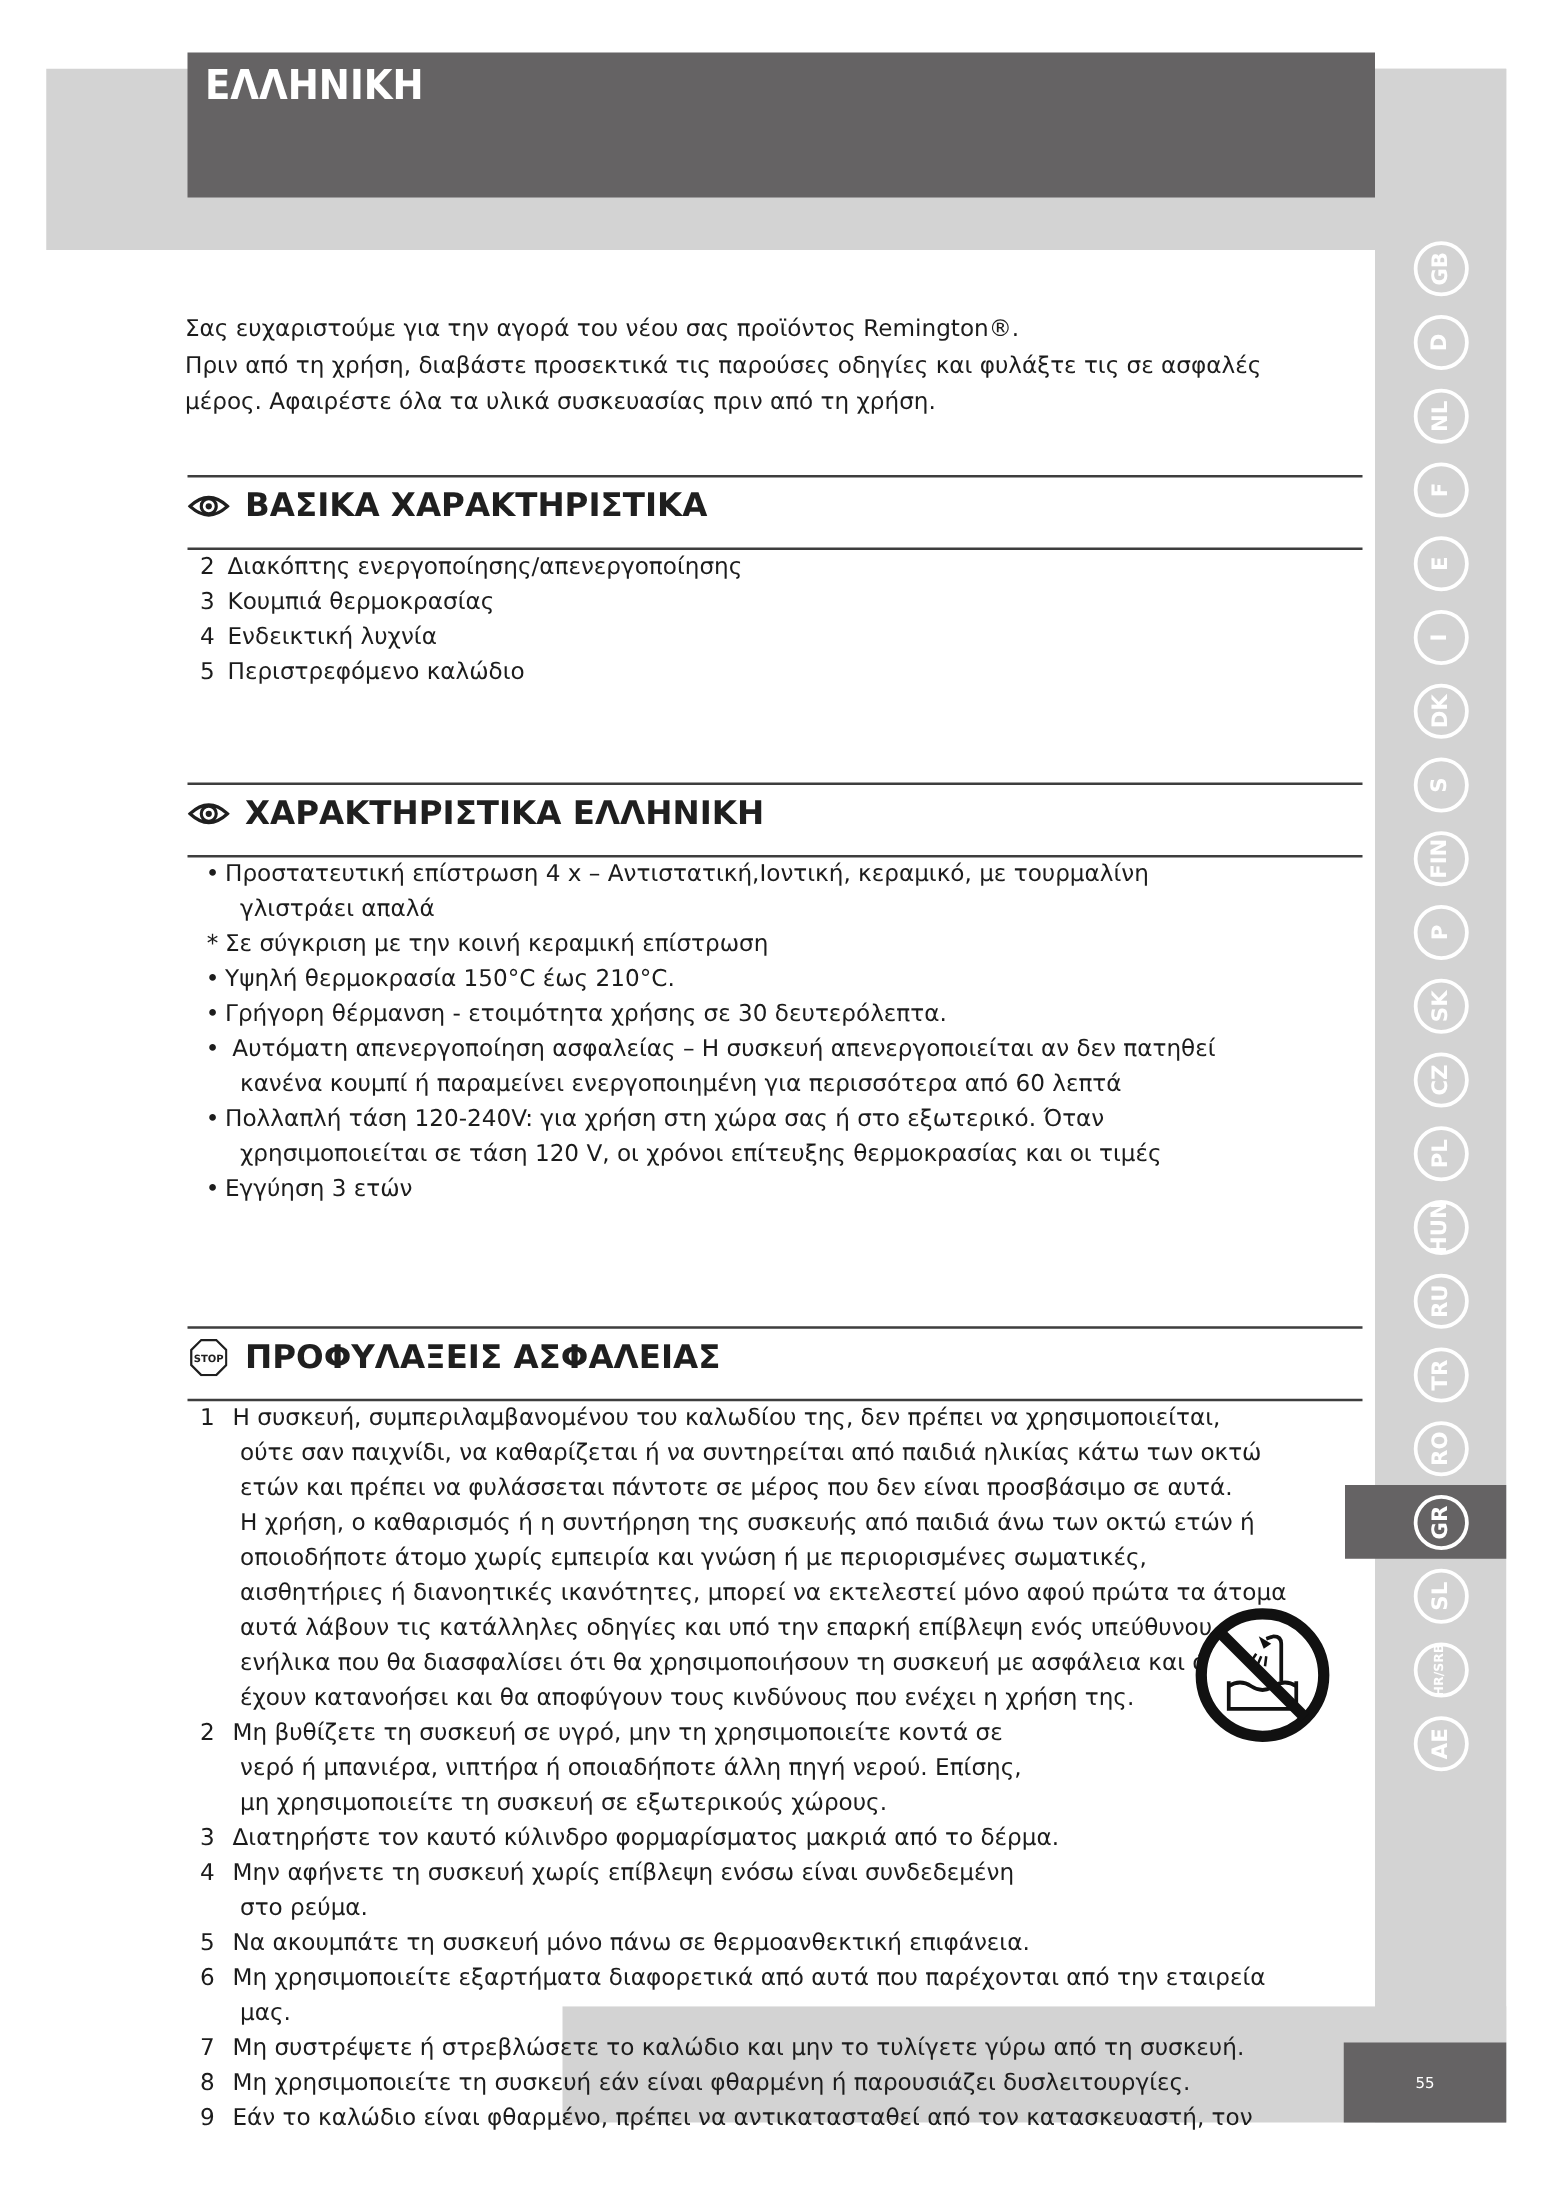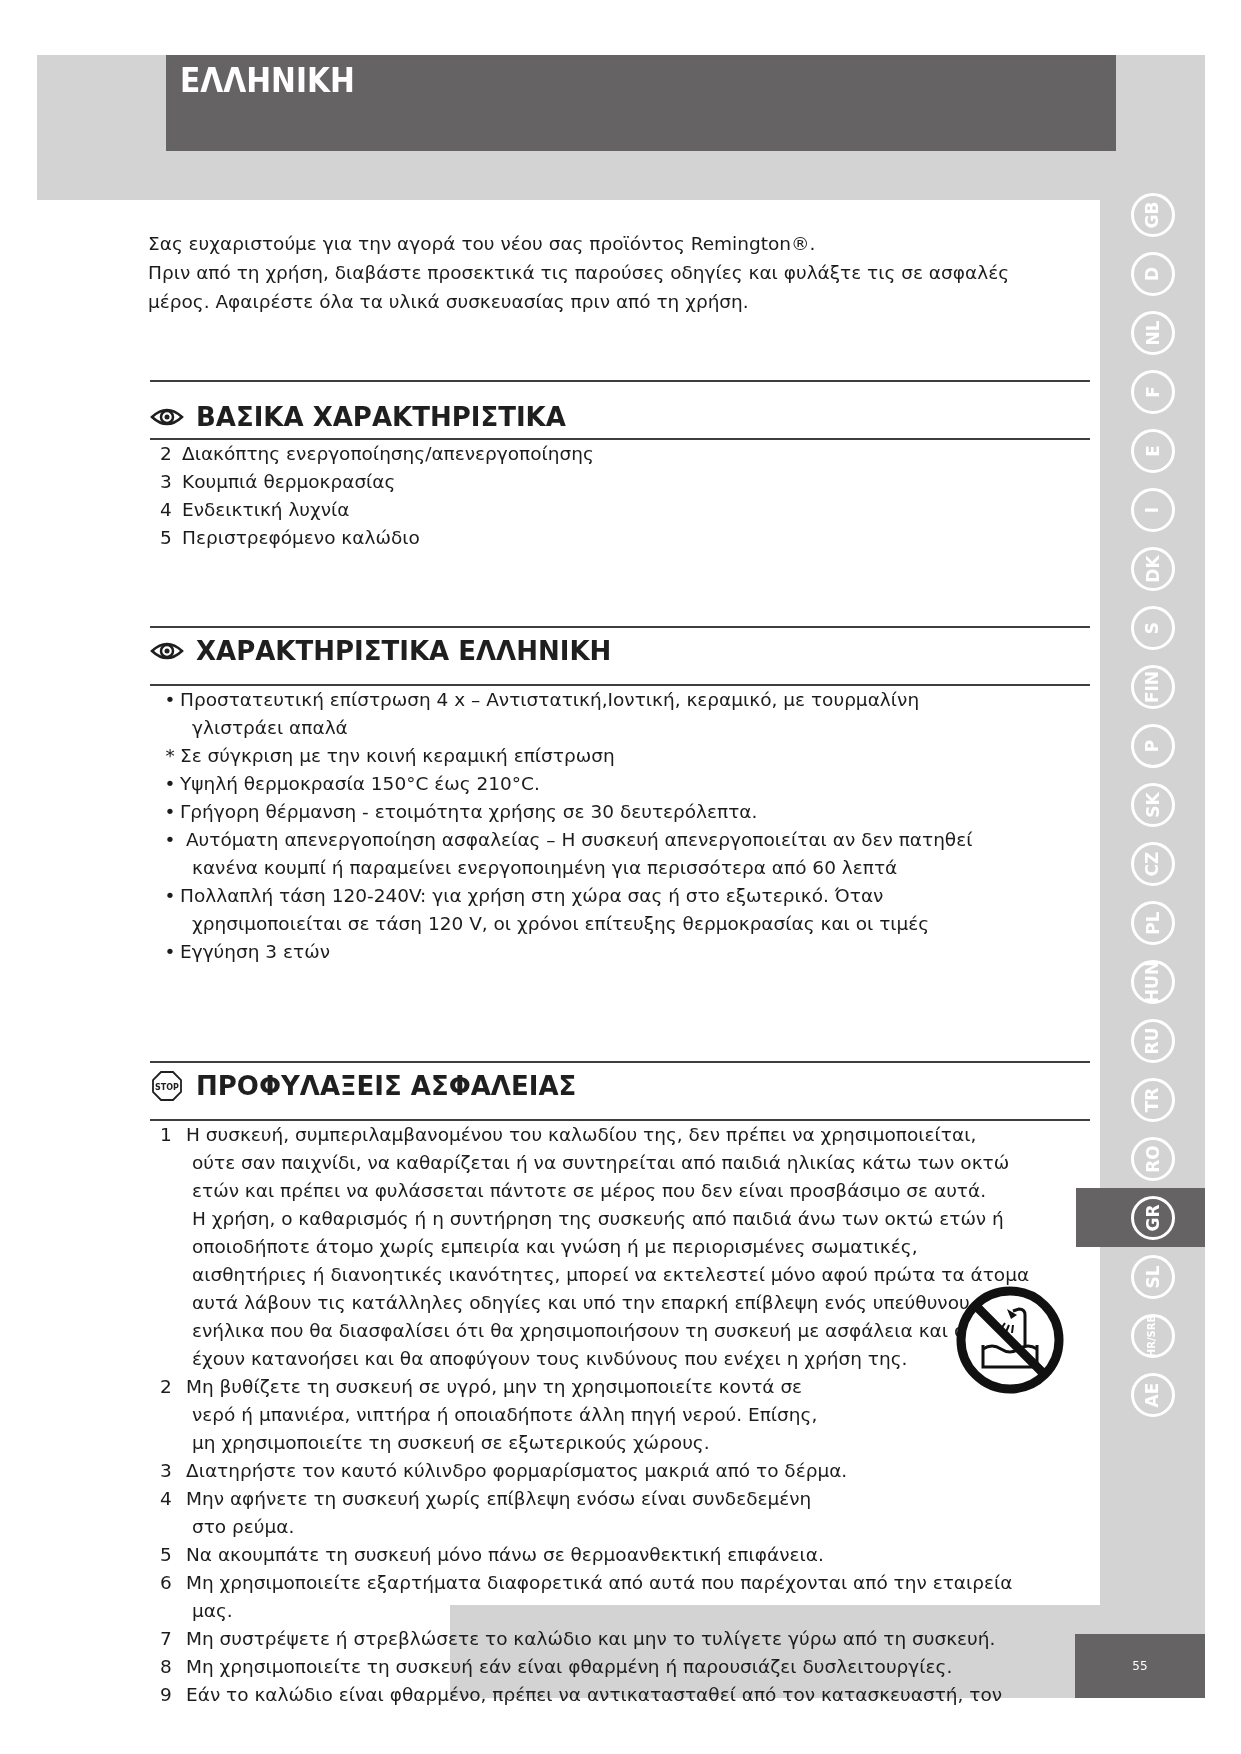--- a/index.html
+++ b/index.html
@@ -1,25 +1,25 @@
 <!DOCTYPE html>
 <html><head>
 <meta charset="utf-8">
 <style>
   html, body { margin:0; padding:0; background:#ffffff; }
   body { width:1241px; height:1754px; position:relative; overflow:hidden;
          font-family:"DejaVu Sans", "Liberation Sans", sans-serif; color:#1c1c1c; }
   .gray-band { position:absolute; left:37px; top:55px; width:1168px; height:145px; background:#d3d3d3; }
   .side-band { position:absolute; left:1100px; top:55px; width:105px; height:1643px; background:#d3d3d3; }
   .bottom-band { position:absolute; left:450px; top:1605px; width:755px; height:93px; background:#d3d3d3; }
-  .header-box { position:absolute; left:150px; top:55px; width:950px; height:96px; background:#656364;margin-left:16px; }
+  .header-box { position:absolute; left:150px; top:42px; width:950px; height:116px; background:#656364; }
   .header-title { position:absolute; left:14px; top:6px; color:#ffffff; font-size:33px; font-weight:bold;
                   letter-spacing:0px; font-family:"DejaVu Sans Condensed","DejaVu Sans",sans-serif; }
   .content { position:absolute; left:37px; top:200px; width:1063px; height:1405px; background:#ffffff; }
-  .text { position:absolute; left:148px; font-size:18.5px; line-height:28px; white-space:nowrap; }
+  .text { position:absolute; left:148px; font-size:18.5px; line-height:28px; white-space:nowrap;margin-top:20px; }
   .intro { top:230px; }
   .intro div { height:29px; }
   .rule { position:absolute; left:150px; width:940px; height:2px; background:#3e3e3e; }
   .sec-title { position:absolute; left:150px; font-size:26px; font-weight:bold; white-space:nowrap;
                display:flex; align-items:center; color:#1f1f1f; }
   .sec-title .ico { width:34px; height:30px; margin-right:12px; display:inline-flex; align-items:center; justify-content:center;text-align:center; }
   .list { position:absolute; left:160px; font-size:18.5px; white-space:nowrap; }
   .list .row { height:28px; line-height:28px; }
   .num { display:inline-block; width:22px; }
   .cont { padding-left:32px; }
@@ -47,21 +47,21 @@
   <div class="header-title">ΕΛΛΗΝΙΚΗ</div>
 </div>
 
 <div class="text intro">
   <div>Σας ευχαριστούμε για την αγορά του νέου σας προϊόντος Remington®.</div>
   <div>Πριν από τη χρήση, διαβάστε προσεκτικά τις παρούσες οδηγίες και φυλάξτε τις σε ασφαλές</div>
   <div>μέρος. Αφαιρέστε όλα τα υλικά συσκευασίας πριν από τη χρήση.</div>
 </div>
 
 <div class="rule" style="top:380px"></div>
-<div class="sec-title" style="top:402px">
+<div class="sec-title" style="top:390px">
   <span class="ico">
     <svg width="34" height="24" viewBox="0 0 34 24">
         <path d="M2 12 Q17 -2 32 12 Q17 26 2 12Z" fill="none" stroke="#1f1f1f" stroke-width="2.5"></path>
         <circle cx="17" cy="12" r="6" fill="none" stroke="#1f1f1f" stroke-width="2.5"></circle>
         <circle cx="17" cy="12" r="2.5" fill="#1f1f1f"></circle>
       </svg>
   </span>
   <span>ΒΑΣΙΚΑ ΧΑΡΑΚΤΗΡΙΣΤΙΚΑ</span>
 </div>
 <div class="rule" style="top:438px"></div>

